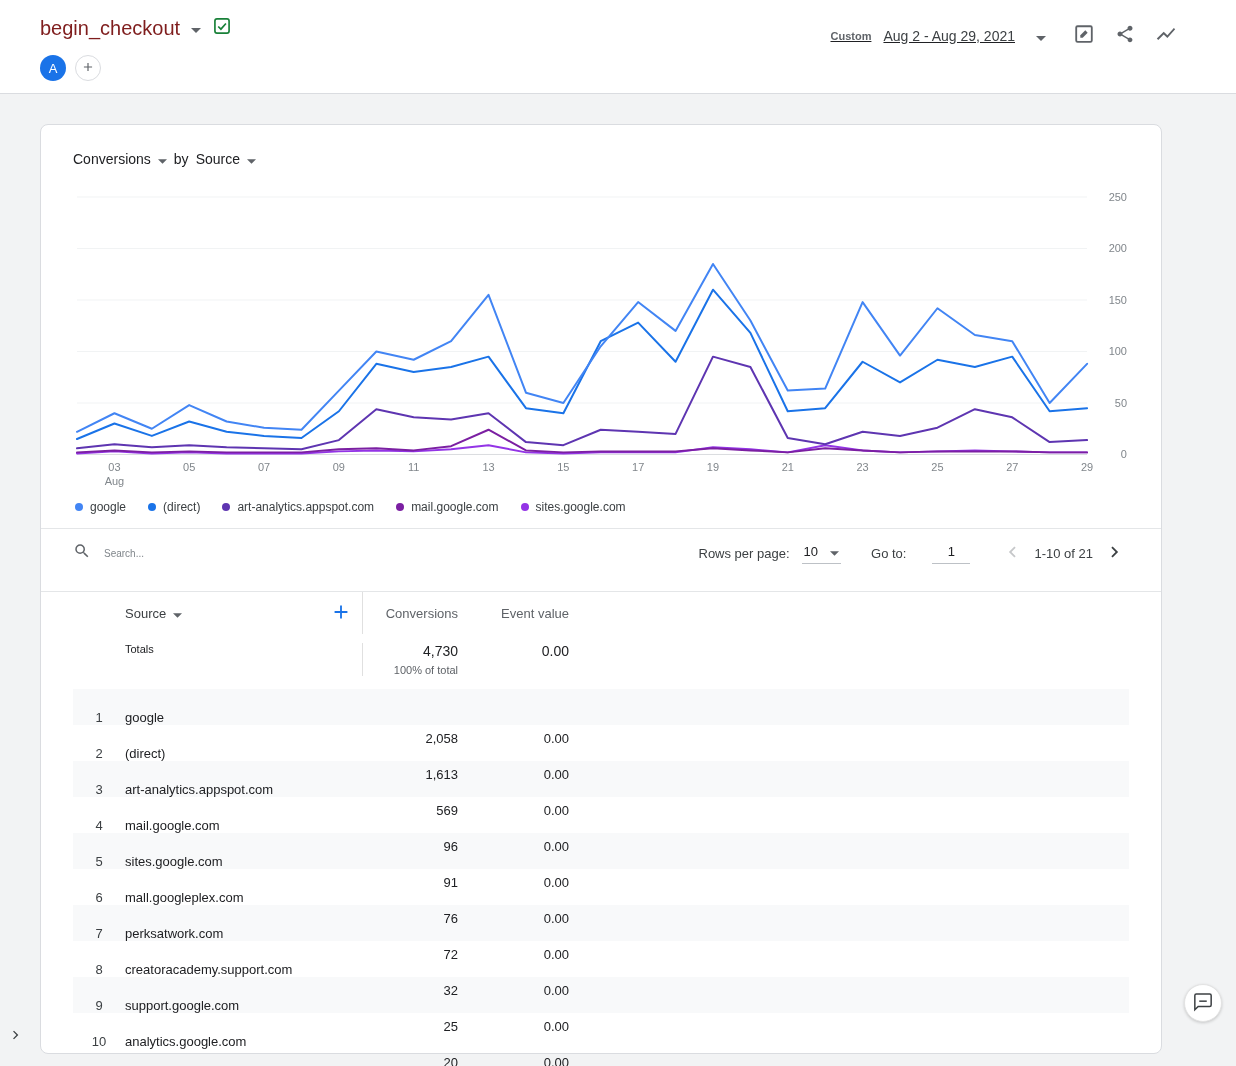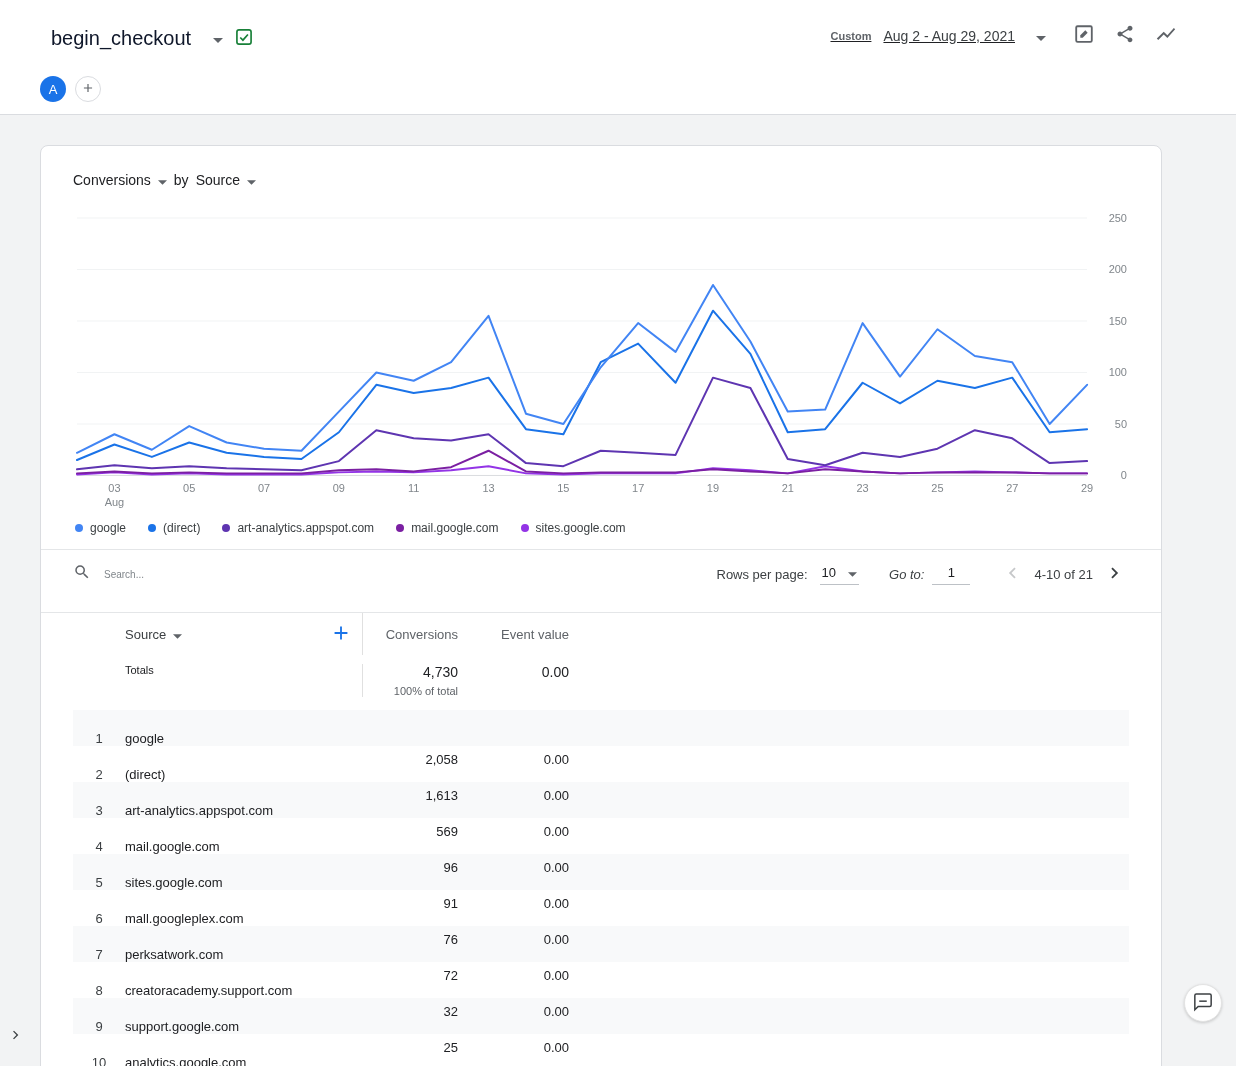--- a/index.html
+++ b/index.html
@@ -11,21 +11,21 @@
     color: #202124;
   }
 
   
   .topbar {
     background: #fff; border-bottom: 1px solid #dadce0;
     padding: 16px 56px 12px 40px;
     display: flex; justify-content: space-between; align-items: flex-start;
   }
   .title-row { display: flex; align-items: center; gap: 9px; }
-  .page-title { font-size: 20px; font-weight: 400; color: #0f172a; margin: 11px; }
+  .page-title { font-size: 20px; font-weight: 400; color: #7f1d1d; margin: 0; }
   .caret-btn { background: none; border: none; padding: 2px; cursor: pointer; display: flex; align-items: center; }
   .compare-row { display: flex; align-items: center; gap: 9px; margin-top: 15px; }
   .avatar {
     width: 26px; height: 26px; border-radius: 50%; background: #1a73e8; color: #fff;
     font-size: 13px; font-weight: 500; display: flex; align-items: center; justify-content: center; cursor: pointer;
   }
   .add-comp {
     width: 26px; height: 26px; border-radius: 50%; background: #fff; border: 1px solid #dadce0;
     display: flex; align-items: center; justify-content: center; cursor: pointer; padding: 0;
   }
@@ -68,21 +68,21 @@
   .search-box input {
     border: none; outline: none; font-family: inherit; font-size: 10px; width: 230px; color: #202124; background: transparent;
   }
   .search-box input::placeholder { color: #80868b; }
   .right-controls { display: flex; align-items: center; font-size: 13px; color: #3c4043; }
   .rpp-label { margin-right: 12px; }
   .rpp-select {
     background: none; border: none; border-bottom: 1px solid #bdc1c6; cursor: pointer; font-family: inherit;
     font-size: 13px; color: #202124; display: flex; align-items: center; gap: 12px; padding: 2px 2px 4px 2px; margin-right: 30px;
   }
-  .goto-label { margin-right: 8px; font-style: italic; }
+  .goto-label { margin-right: 26px; }
   .goto-input {
     width: 38px; text-align: center; border: none; outline: none; border-bottom: 1px solid #bdc1c6;
     font-family: inherit; font-size: 13px; color: #202124; padding: 2px 0 4px 0; margin-right: 28px; background: transparent;
   }
   .pag-range { margin: 0 8px; color: #3c4043; }
   .pag-btn.disabled { cursor: default; }
 
   
   .grid-row { display: grid; grid-template-columns: 52px 238px 95px 111px 1fr; align-items: center; }
   .thead { height: 42px; }
@@ -291,21 +291,21 @@
         </button>
         <span class="goto-label">Go to:</span>
         <input class="goto-input" type="text" value="1" style="">
         <button class="icon-btn pag-btn disabled">
           <span>
             <svg width="22" height="22" viewBox="0 0 24 24">
                 <path d="M14.6 6L16 7.4 11.4 12l4.6 4.6L14.6 18l-6-6z" fill="#c6c8ca"></path>
               </svg>
           </span>
         </button>
-        <span class="pag-range">4-10 of 21</span>
+        <span class="pag-range">1-10 of 21</span>
         <button class="icon-btn pag-btn">
           <span>
             <svg width="22" height="22" viewBox="0 0 24 24">
                 <path d="M9.4 6L8 7.4l4.6 4.6L8 16.6 9.4 18l6-6z" fill="#3c4043"></path>
               </svg>
           </span>
         </button>
       </div>
     </div>
 

